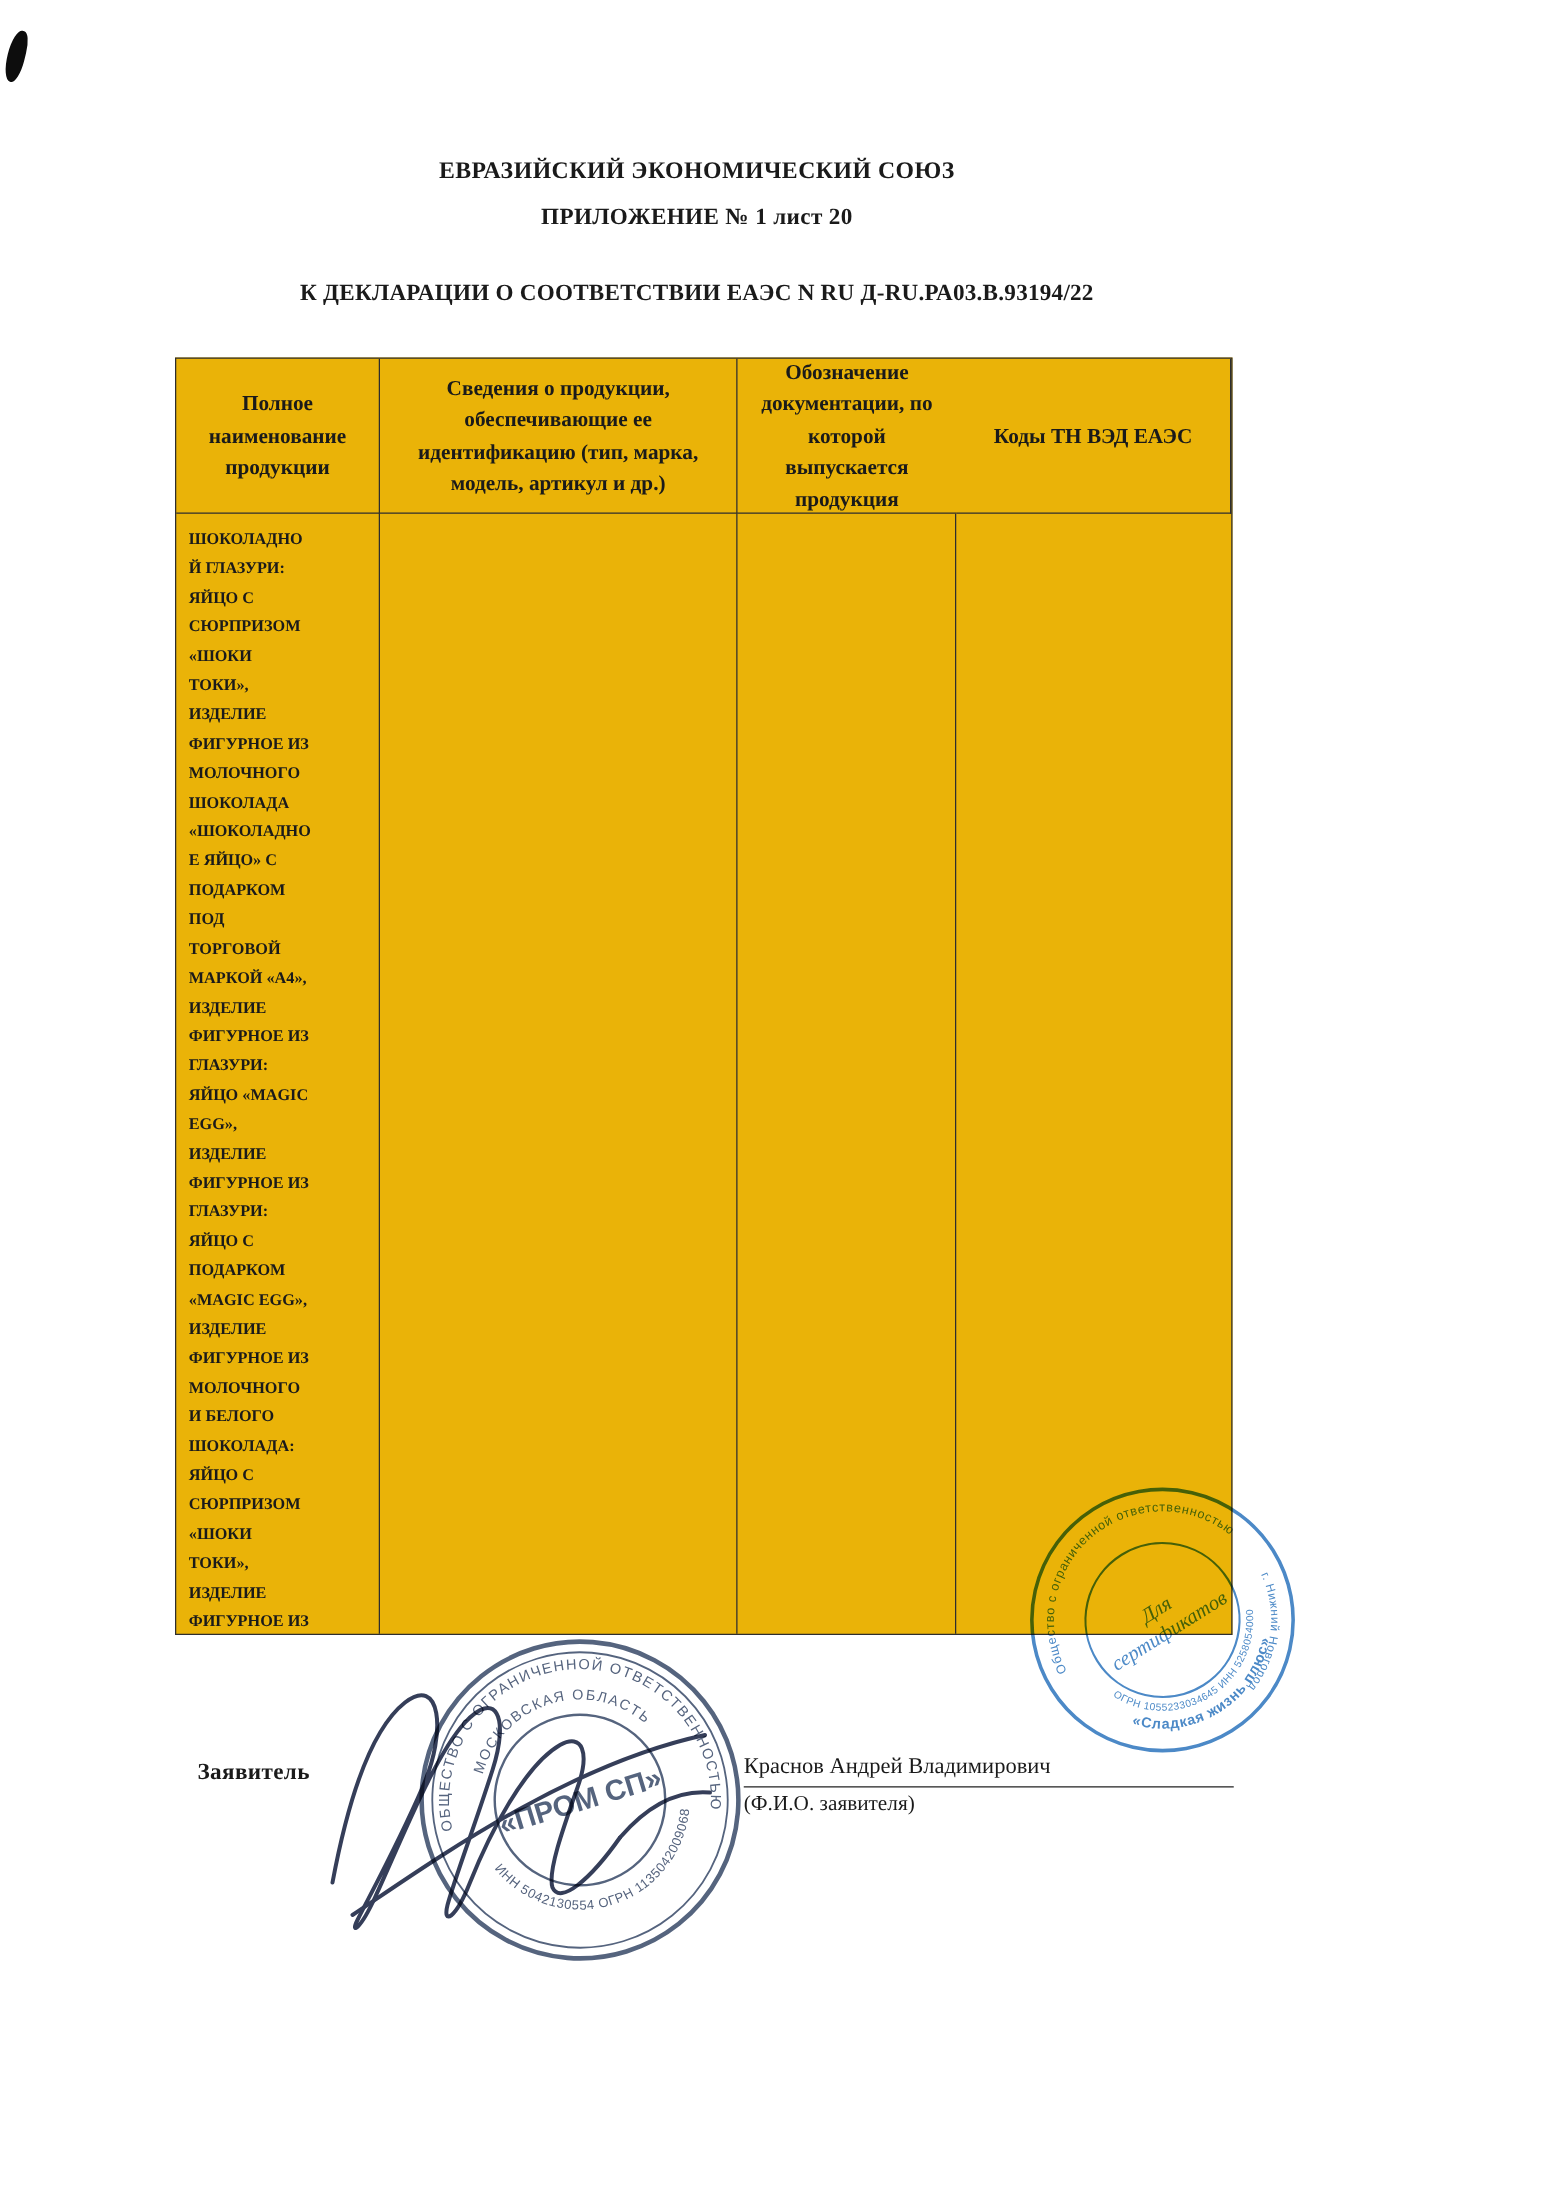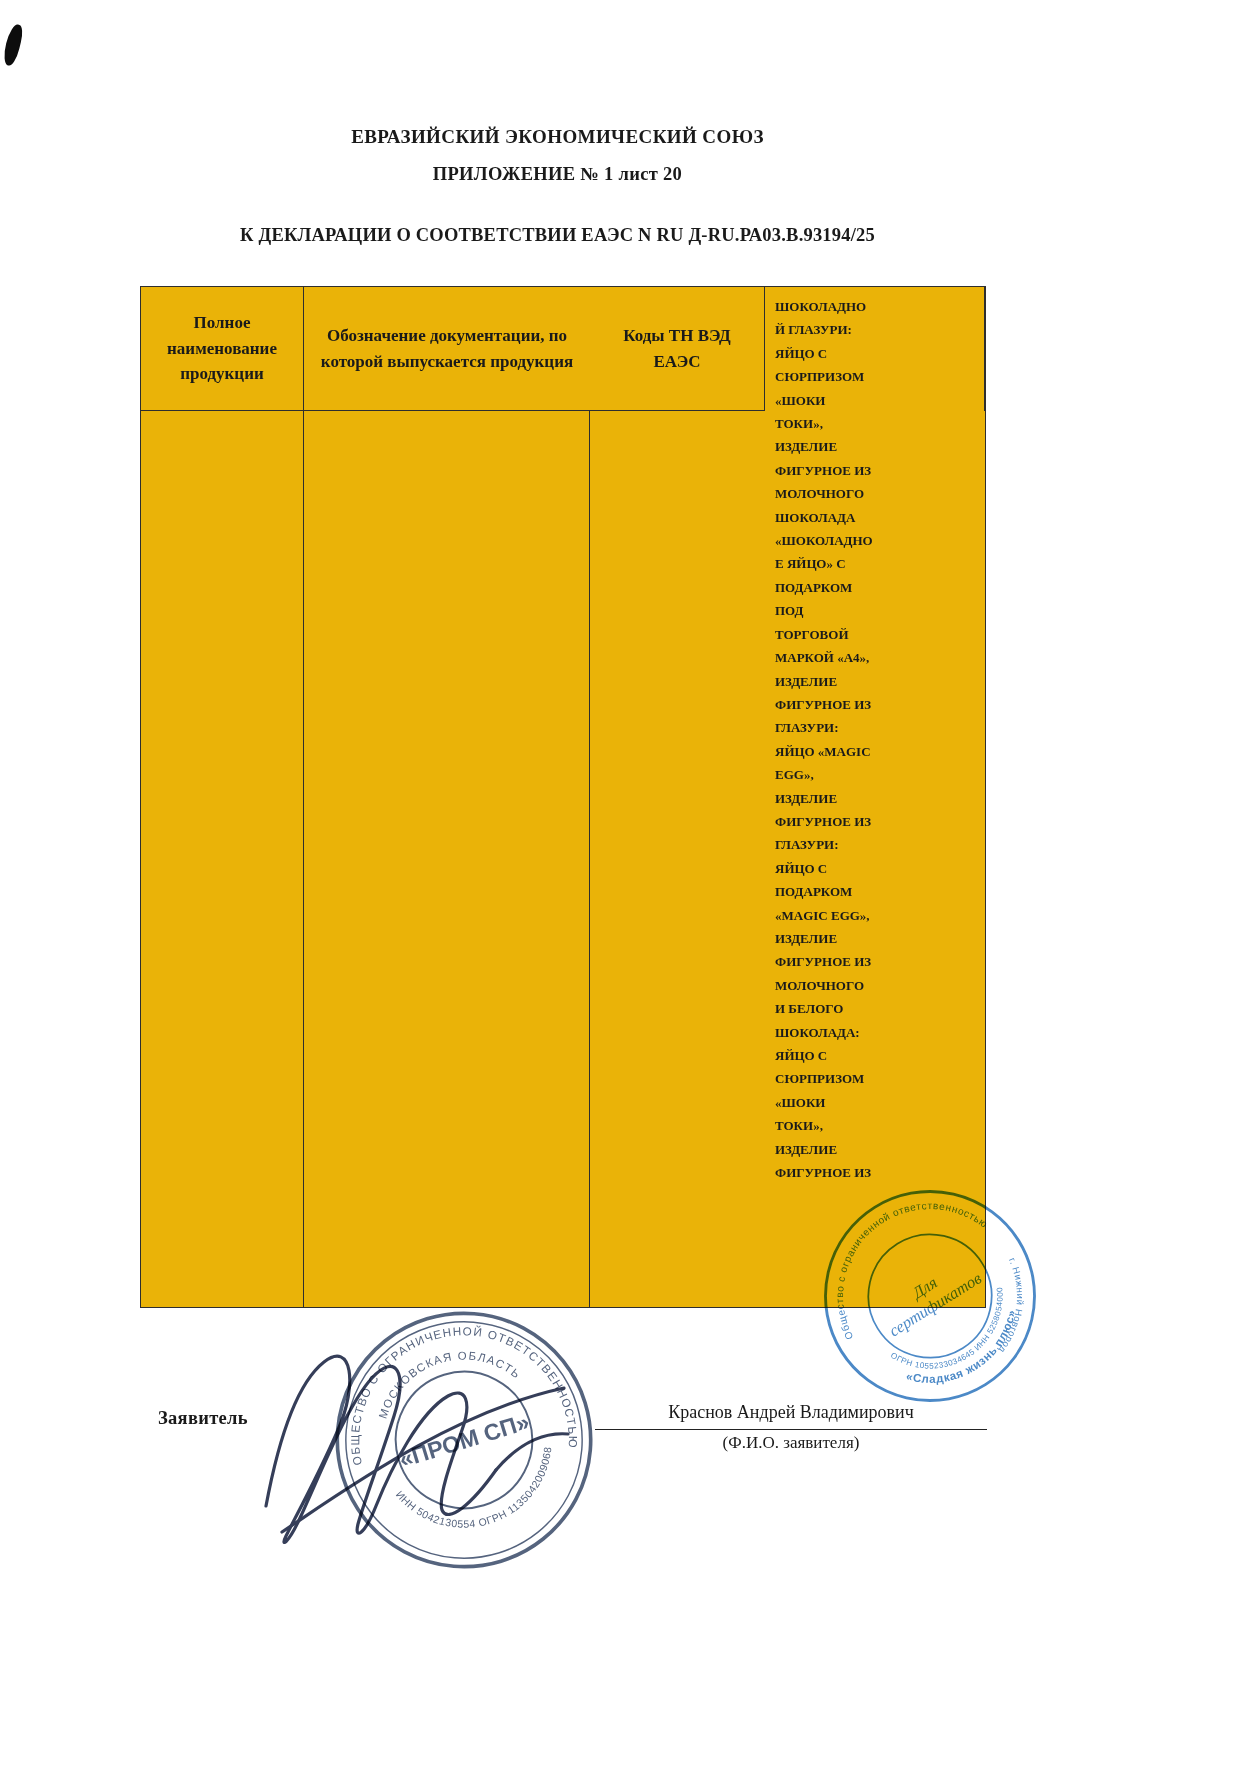--- a/index.html
+++ b/index.html
@@ -63,21 +63,20 @@
     white-space: pre-line;
   }
 
   
   .applicant-label {
     position: absolute; left: 158px; top: 1408px;
     font-weight: bold; font-size: 18.5px; letter-spacing: .3px;
   }
   .applicant-name-block {
     position: absolute; left: 595px; top: 1402px; width: 392px;
-    text-align: center;
   }
   .applicant-name { font-size: 18px; padding-bottom: 6px;
     border-bottom: 1.6px solid #222; }
   .applicant-caption { font-size: 17px; padding-top: 3px; }
 
   
   .stamp { position: absolute; mix-blend-mode: multiply; }
   .company-seal {
     left: 330px; top: 1306px; width: 268px; height: 268px;
     transform: rotate(-17deg); opacity: .95;
@@ -97,25 +96,26 @@
 </head>
 <body>
 
 <div class="page">
 
   <div class="corner-mark"></div>
 
   <div class="titles">
     <div class="title-line1">ЕВРАЗИЙСКИЙ ЭКОНОМИЧЕСКИЙ СОЮЗ</div>
     <div class="title-line2">ПРИЛОЖЕНИЕ № 1 лист 20</div>
-    <div class="title-line3">К ДЕКЛАРАЦИИ О СООТВЕТСТВИИ ЕАЭС N RU Д-RU.РА03.В.93194/25</div>
+    <div class="title-line3">К ДЕКЛАРАЦИИ О СООТВЕТСТВИИ ЕАЭС N RU Д-RU.РА03.В.93194/22</div>
   </div>
 
   <div class="doc-table">
     <div class="cell th c1">Полное наименование продукции</div>
+    <div class="cell th c2">Сведения о продукции, обеспечивающие ее идентификацию (тип, марка, модель, артикул и др.)</div>
     <div class="cell th c4">Обозначение документации, по которой выпускается продукция</div>
     <div class="cell th c3">Коды ТН ВЭД ЕАЭС</div>
 
     <div class="cell td c1">ШОКОЛАДНО
 Й ГЛАЗУРИ:
 ЯЙЦО С
 СЮРПРИЗОМ
 «ШОКИ
 ТОКИ»,
 ИЗДЕЛИЕ

